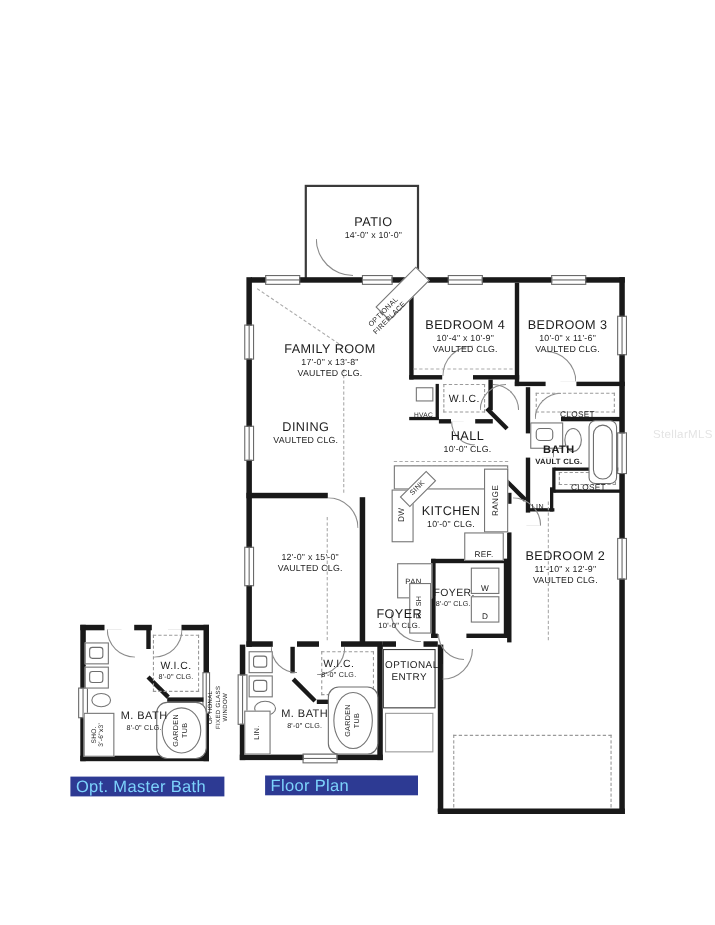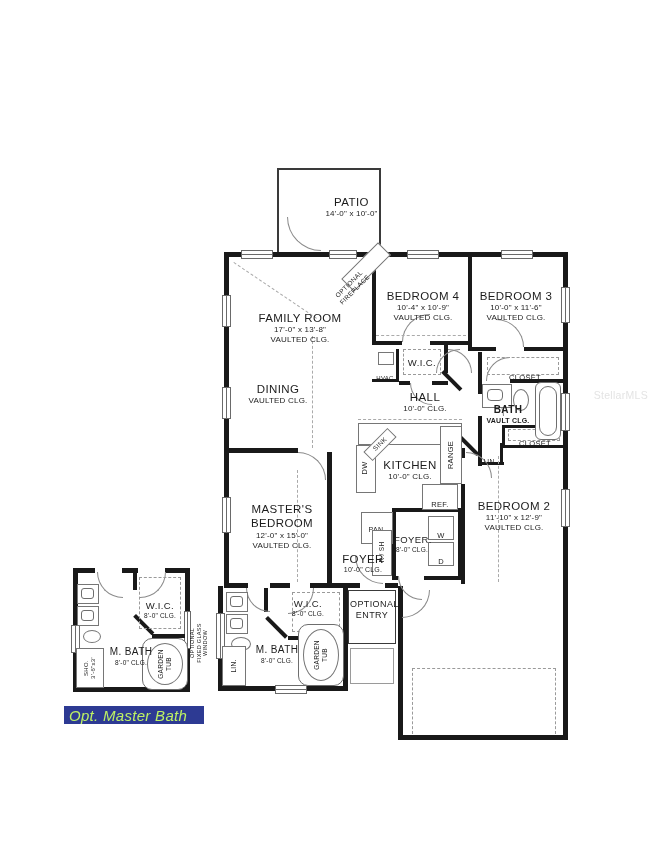--- a/index.html
+++ b/index.html
@@ -23,32 +23,32 @@
   .dash{position:absolute;border-top:1px dashed #aaa;}
   .dashv{position:absolute;border-left:1px dashed #aaa;}
   .dashr{position:absolute;border:1px dashed #9a9a9a;box-sizing:border-box;background:transparent;}
   .lbl{position:absolute;text-align:center;line-height:1.25;}
   .nm{font-size:11.5px;letter-spacing:.4px;display:block;}
   .nm.sm{font-size:9.5px;}
   .dm{font-size:8px;display:block;letter-spacing:.2px;}
   .fx{font-size:7.5px;letter-spacing:.3px;}
   .rot{transform:rotate(-90deg);display:flex;align-items:center;justify-content:center;}
   .rot45{transform:rotate(-45deg);display:flex;align-items:center;justify-content:center;}
-  .banner{position:absolute;color:#bef264;font-size:15px;padding:1px 0 1px 5px;
-          letter-spacing:.3px;box-sizing:border-box;font-style:italic;}
+  .banner{position:absolute;color:#7dd3fc;font-size:15px;padding:1px 0 1px 5px;
+          letter-spacing:.3px;box-sizing:border-box;}
   .wm{position:absolute;font-size:10.5px;color:#e4e4e4;text-align:right;letter-spacing:.3px;}
 </style>
 </head>
 <body>
 
 <div id="canvas">
 
   <div class="tbox" style="left:277px;top:168px;width:104px;height:87px;border-width:2.5px;"></div>
   <div class="arc bl" style="left:287px;top:217px;width:34px;height:34px;"></div>
-  <div class="lbl" style="left:279px;top:195px;width:121px;margin-left:12px;">
+  <div class="lbl" style="left:279px;top:195px;width:121px;">
     <span class="nm">PATIO</span>
     <span class="dm">14'-0" x 10'-0"</span>
   </div>
 
   <div class="w" style="left:228px;top:252px;width:340px;height:5px;"></div>
   <div class="w" style="left:224px;top:252px;width:5px;height:336px;"></div>
   <div class="w" style="left:563px;top:252px;width:5px;height:488px;"></div>
   <div class="w" style="left:398px;top:735px;width:170px;height:5px;"></div>
   <div class="w" style="left:218px;top:586px;width:5px;height:105px;"></div>
   <div class="w" style="left:218px;top:686px;width:130px;height:5px;"></div>
@@ -311,21 +311,20 @@
   <div class="lbl" style="left:378px;top:458px;width:64px;">
     <span class="nm">KITCHEN</span>
     <span class="dm">10'-0" CLG.</span>
   </div>
   <div class="lbl" style="left:468px;top:499px;width:92px;">
     <span class="nm">BEDROOM 2</span>
     <span class="dm">11'-10" x 12'-9"</span>
     <span class="dm">VAULTED CLG.</span>
   </div>
   <div class="lbl" style="left:234px;top:502px;width:96px;">
-    <span class="nm">MASTER'S BEDROOM</span>
     <span class="dm">12'-0" x 15'-0"</span>
     <span class="dm">VAULTED CLG.</span>
   </div>
   <div class="lbl" style="left:394px;top:534px;width:36px;">
     <span class="nm sm">FOYER.</span>
     <span class="dm" style="font-size:6.5px;">8'-0" CLG.</span>
   </div>
   <div class="lbl" style="left:334px;top:552px;width:58px;">
     <span class="nm">FOYER</span>
     <span class="dm" style="font-size:7px;">10'-0" CLG.</span>
@@ -344,15 +343,16 @@
   <div class="lbl" style="left:136px;top:600px;width:48px;">
     <span class="nm sm">W.I.C.</span>
     <span class="dm" style="font-size:6.5px;">8'-0" CLG.</span>
   </div>
   <div class="lbl" style="left:100px;top:646px;width:62px;">
     <span class="nm sm" style="font-size:10px;">M. BATH</span>
     <span class="dm" style="font-size:6.5px;">8'-0" CLG.</span>
   </div>
 
   <div class="banner" style="left:64px;top:706px;width:140px;height:18px;background:#2d3a93;">Opt. Master Bath</div>
+  <div class="banner" style="left:241px;top:705px;width:139px;height:18px;background:#2d3a93;">Floor Plan</div>
   <div class="wm" style="left:584px;top:389px;width:64px;">StellarMLS</div>
 
 </div>
 
 </body></html>

